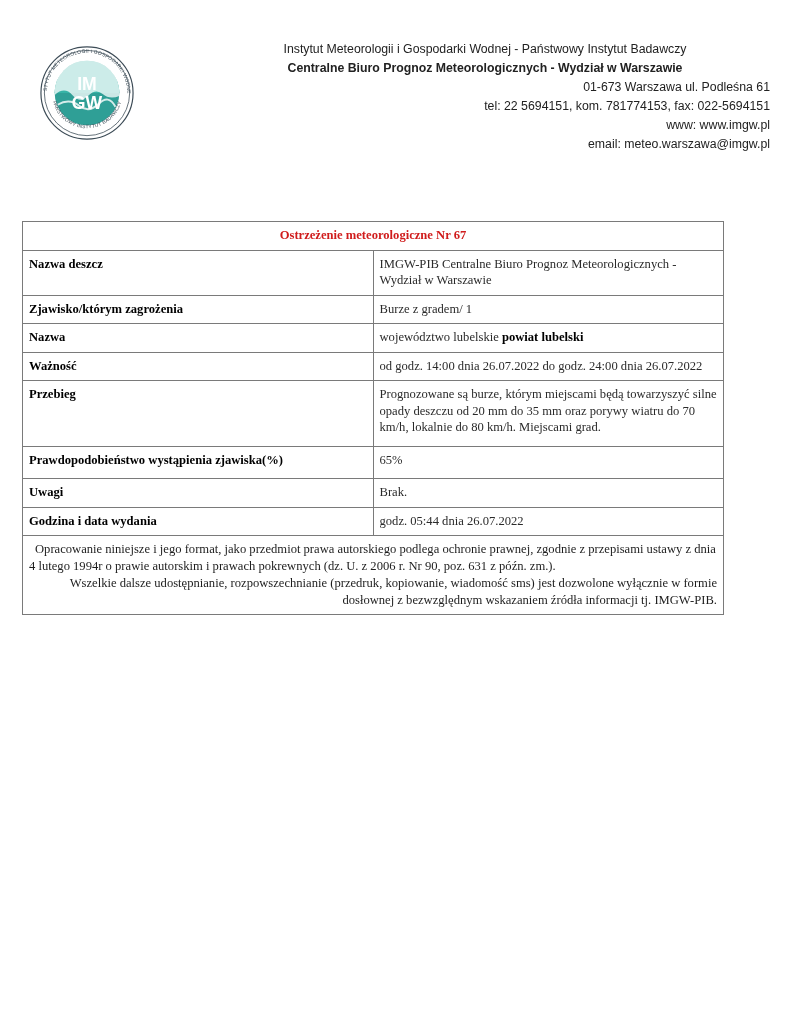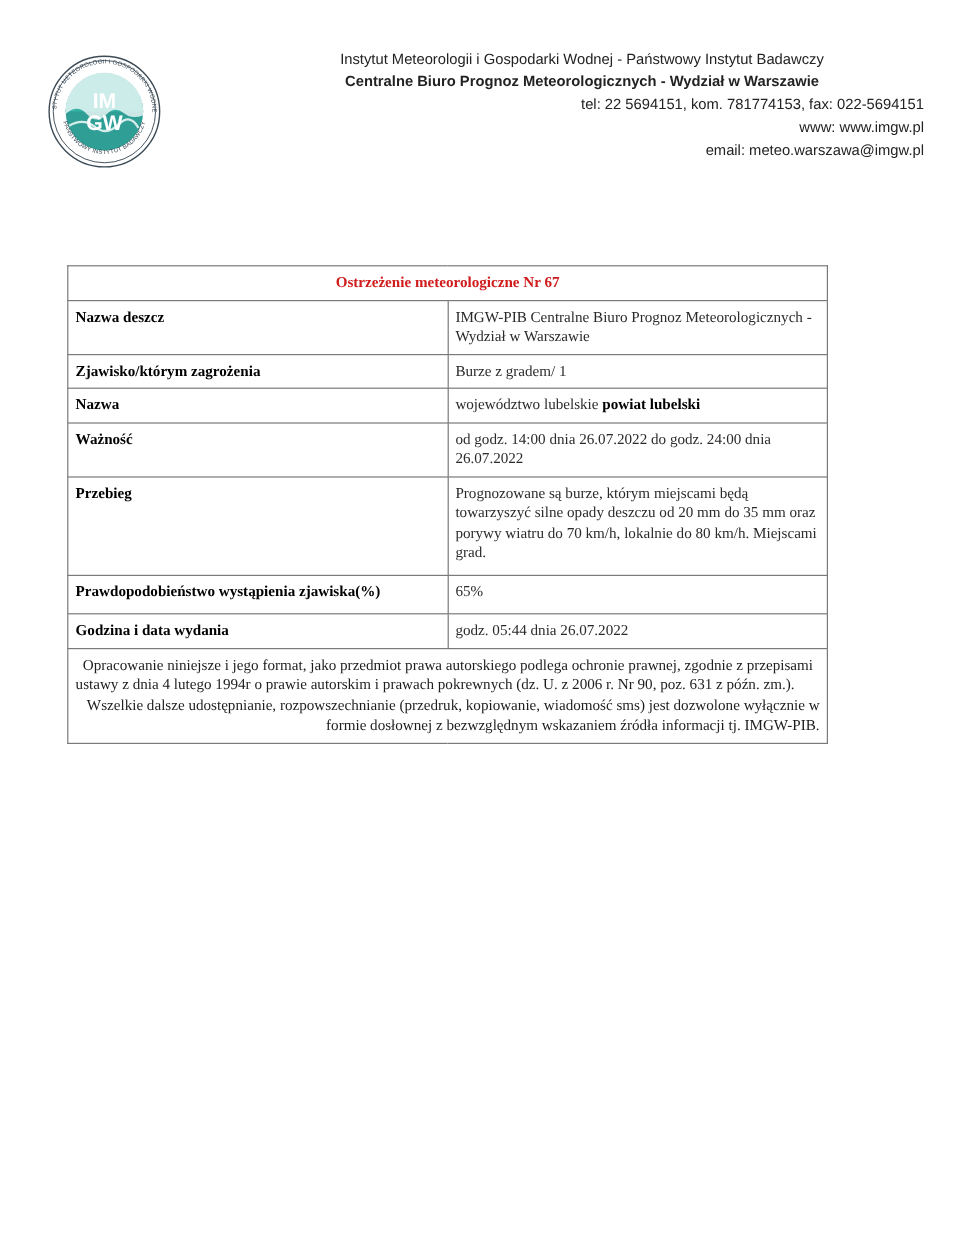--- a/index.html
+++ b/index.html
@@ -41,23 +41,23 @@
     font-size: 12.3px;
     line-height: 19px;
     color: #222222;
   }
   .header-text .line1 { text-align: center; }
   .header-text .line2 { text-align: center; font-weight: bold; }
 
   
   .doc-table {
     position: absolute;
-    left: 56px;
+    left: 22px;
     top: 221px;
-    width: 634px;
+    width: 702px;
     border-collapse: collapse;
     table-layout: fixed;
   }
   .doc-table td {
     border: 1px solid #7a7a7a;
     padding: 5px 6px 6px 6px;
     vertical-align: top;
     font-size: 12.6px;
     line-height: 16.5px;
   }
@@ -125,20 +125,21 @@
       </text>
       <text class="logo-ring-text">
         <textPath href="#arcBottom" startOffset="50%" text-anchor="middle">PAŃSTWOWY INSTYTUT BADAWCZY</textPath>
       </text>
     </svg>
   </div>
 
   <div class="header-text">
     <div class="line1">Instytut Meteorologii i Gospodarki Wodnej - Państwowy Instytut Badawczy</div>
     <div class="line2">Centralne Biuro Prognoz Meteorologicznych - Wydział w Warszawie</div>
+    <div>01-673 Warszawa ul. Podleśna 61</div>
     <div>tel: 22 5694151, kom. 781774153, fax: 022-5694151</div>
     <div>www: www.imgw.pl</div>
     <div>email: meteo.warszawa@imgw.pl</div>
   </div>
 </div>
 
 <table class="doc-table">
   <tbody>
     <tr>
       <td class="title-cell" colspan="2">Ostrzeżenie meteorologiczne Nr 67</td>
@@ -167,20 +168,24 @@
     <tr class="row-tall">
       <td class="label-cell">Przebieg</td>
       <td class="value-cell">Prognozowane są burze, którym miejscami będą towarzyszyć silne opady deszczu od 20 mm do 35 mm oraz porywy wiatru do 70 km/h, lokalnie do 80 km/h. Miejscami grad.</td>
     </tr>
 
     <tr class="row-tall">
       <td class="label-cell prob-label">Prawdopodobieństwo wystąpienia zjawiska(%)</td>
       <td class="value-cell">65%</td>
     </tr>
 
+    <tr>
+      <td class="label-cell">Uwagi</td>
+      <td class="value-cell">Brak.</td>
+    </tr>
 
     <tr>
       <td class="label-cell">Godzina i data wydania</td>
       <td class="value-cell">godz. 05:44 dnia 26.07.2022</td>
     </tr>
 
 
     <tr>
       <td class="footer-cell" colspan="2">
         <p>Opracowanie niniejsze i jego format, jako przedmiot prawa autorskiego podlega ochronie prawnej, zgodnie z przepisami ustawy z dnia 4 lutego 1994r o prawie autorskim i prawach pokrewnych (dz. U. z 2006 r. Nr 90, poz. 631 z późn. zm.).</p>

